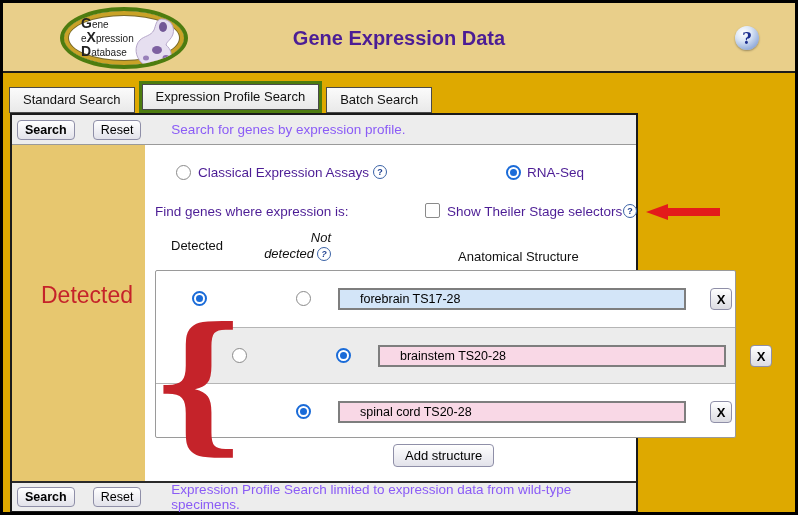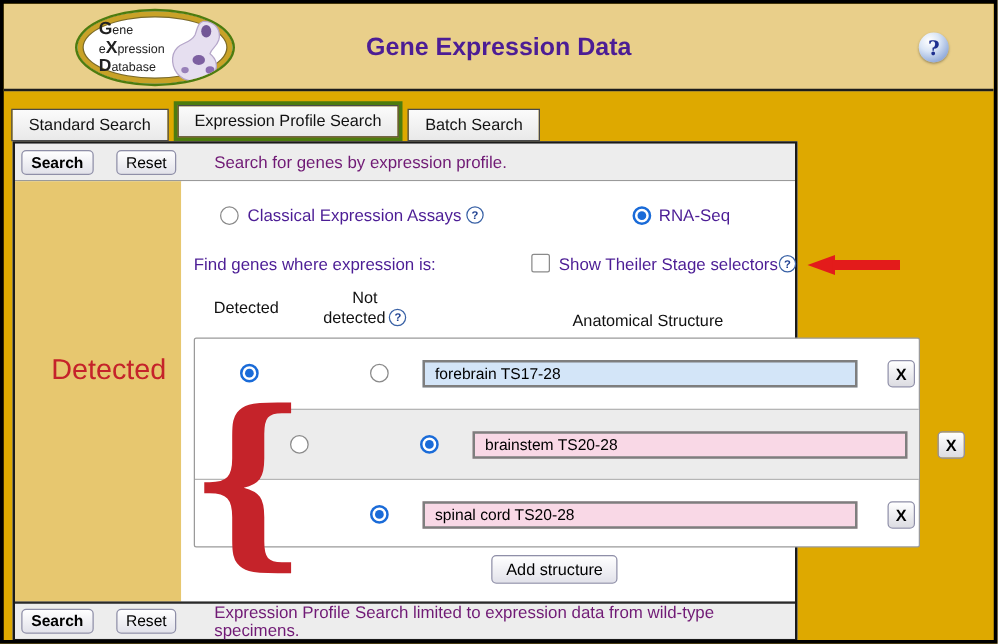--- a/index.html
+++ b/index.html
@@ -13,21 +13,21 @@
   }
   
   .header {
     position: absolute; left: 0; top: 0; width: 792px; height: 70px;
     background: var(--header-gold, #e9cf8a);
     border-bottom: 2px solid #1c1c1c;
   }
   .logo {
     position: absolute; left: 57px; top: 4px; width: 128px; height: 62px;
     background: #fff; border-radius: 50%;
-    border: 2px solid #4d7c0f;
+    border: 4px solid #4d7c0f;
     box-shadow: inset 0 0 0 4px #c9a227, inset 0 0 0 5px #7a6a2a;
     display: flex; align-items: center; justify-content: flex-start;
     padding-left: 17px; overflow: hidden;
   }
   .logo-text { font-size: 10px; line-height: 12px; color:#222; white-space: nowrap; z-index: 2; }
   .logo-text .big { font-weight: bold; font-size: 14px; }
   .embryo { position: absolute; right: 8px; top: 6px; z-index: 1; }
   .page-title {
     position: absolute; left: 0; top: 24px; width: 100%;
     text-align: center; font-size: 20px; font-weight: bold; color: #4c1d95;
@@ -70,21 +70,21 @@
   .toolbar.top { border-bottom: 1px solid #9a9a9a; }
   .toolbar.bottom { border-top: 2px solid #2a2a2a; }
   .btn {
     background: linear-gradient(#ffffff, #e2e2ea);
     border: 1px solid #8f8fa8; border-radius: 4px;
     font-family: "Liberation Sans", sans-serif;
     font-size: 12.5px; color: #000; padding: 2px 7px; cursor: pointer;
   }
   .btn.bold { font-weight: bold; }
   .toolbar .btn { margin-right: 18px; }
-  .toolbar .caption { font-size: 13.5px; color: #701a75; margin-left: 12px; }
+  .toolbar .caption { font-size: 13.5px; color: #8b5cf6; margin-left: 12px; }
   
   .body-row { flex: 1 1 auto; display: flex; min-height: 0; }
   .sidebar {
     position: relative; width: 133px; flex: 0 0 133px;
     background: var(--sidebar-gold, #e7c76f);
   }
   .ann {
     position: absolute; color: var(--annotation-red, #c5232a);
     font-size: 23px; white-space: nowrap; z-index: 5;
   }
@@ -126,37 +126,37 @@
     position: absolute; left: 0; top: 0; width: 0; height: 0;
     border-top: 8px solid transparent; border-bottom: 8px solid transparent;
     border-right: 22px solid var(--arrow-red, #e31b1b);
   }
   .red-arrow .shaft {
     position: absolute; left: 20px; top: 4px; right: 0; height: 8px;
     background: var(--arrow-red, #e31b1b);
   }
   
   .colhdr { position: absolute; font-size: 13px; color: #111; white-space: nowrap; }
-  .colhdr.notdet { left: 108px; top: 85px; width: 78px; text-align: center; line-height: 16px; }
+  .colhdr.notdet { left: 108px; top: 85px; width: 78px; text-align: right; line-height: 16px; font-style: italic; }
   .colhdr.notdet .l2 { display: inline-flex; align-items: center; gap: 3px; }
   .colhdr.notdet .help-sm { position: static; }
   
   .rows {
     position: absolute; left: 10px; top: 125px; width: 581px; height: 168px;
     border: 1px solid #9a9a9a; border-radius: 2px; background: #fff;
   }
   .structure-row { position: relative; height: 56px; }
   .structure-row + .structure-row { border-top: 1px solid #b5b5b5; }
   .structure-row:nth-child(2) { background: #ececec; margin-left: 40px; }
   .structure-row .r1 { left: 36px; top: 20px; }
   .structure-row .r2 { left: 140px; top: 20px; }
   .field {
     position: absolute; left: 182px; top: 17px; width: 348px; height: 22px;
     border: 2px solid #7e7e7e; font-size: 12.5px; color: #000;
-    line-height: 18px; padding-left: 8px; white-space: nowrap; overflow: hidden;
+    line-height: 18px; padding-left: 20px; white-space: nowrap; overflow: hidden;
     cursor: text;
   }
   .xbtn {
     position: absolute; left: 554px; top: 17px; width: 22px; height: 22px;
     background: linear-gradient(#ffffff, #dcdce2);
     border: 1px solid #8f8fa8; border-radius: 4px;
     font-family: "Liberation Sans", sans-serif;
     font-weight: bold; font-size: 13px; color: #000;
     display: flex; align-items: center; justify-content: center; cursor: pointer;
   }

